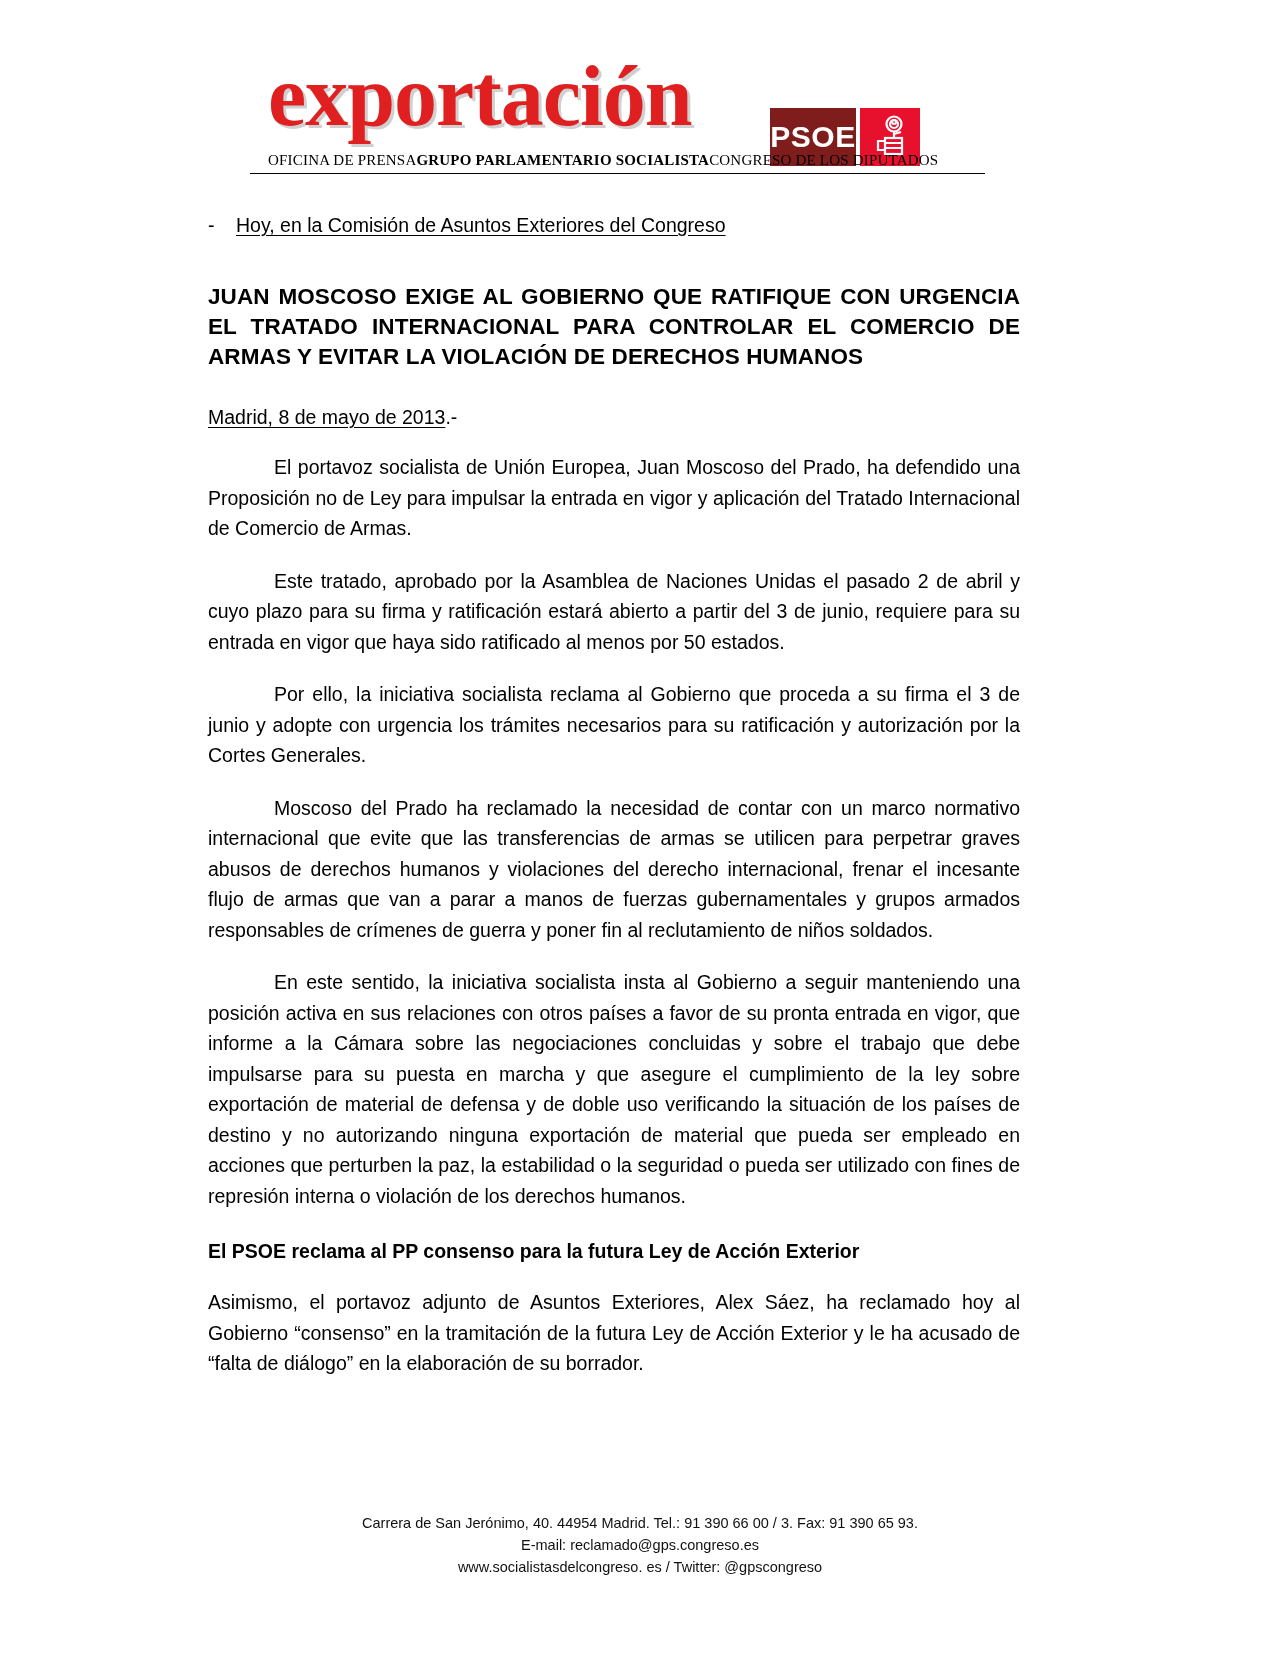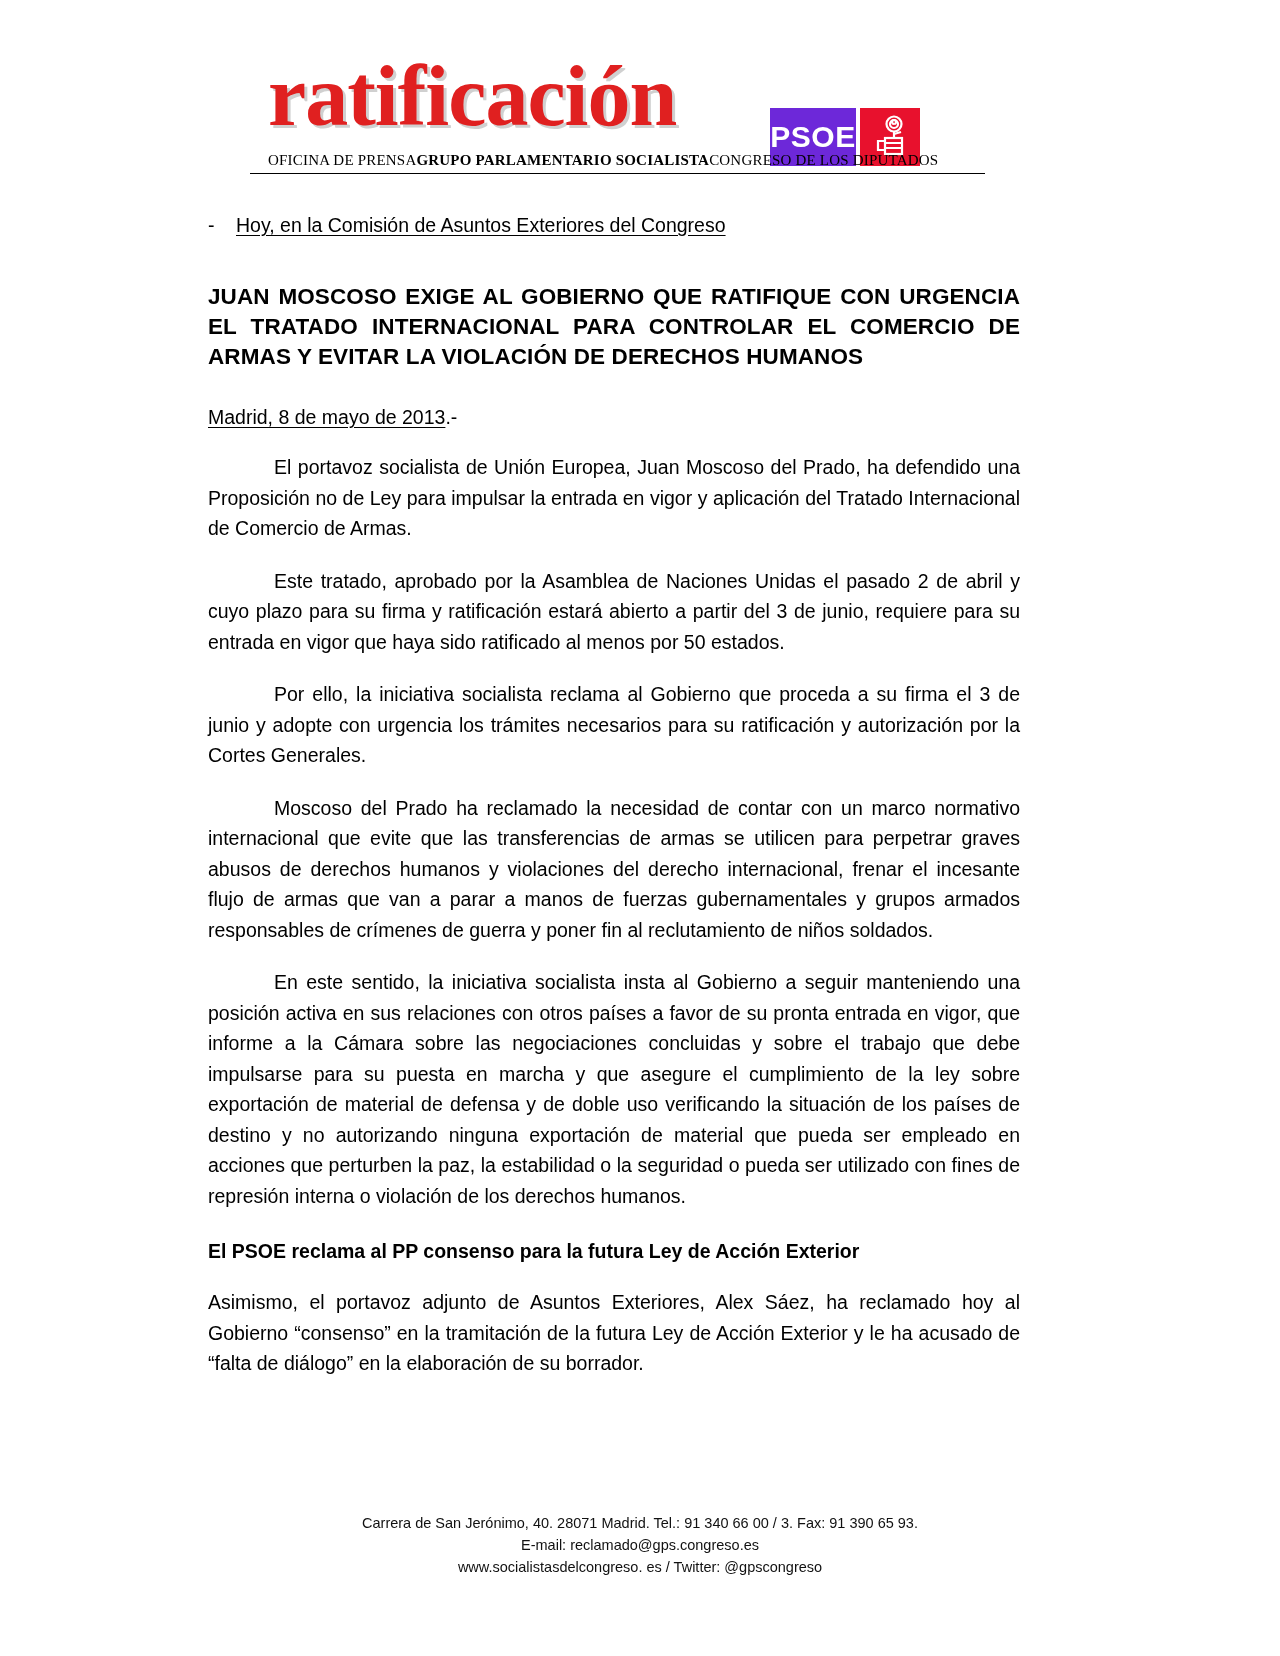--- a/index.html
+++ b/index.html
@@ -54,21 +54,21 @@
     left: 770px;
     top: 60px;
     width: 158px;
     height: 58px;
     display: flex;
     gap: 4px;
   }
   .psoe-box-text {
     width: 86px;
     height: 58px;
-    background: #6d28d9;
+    background: #7f1d1d;
     color: #ffffff;
     font-family: "Liberation Sans", sans-serif;
     font-weight: bold;
     font-size: 30px;
     letter-spacing: 0.5px;
     display: flex;
     align-items: center;
     justify-content: center;
   }
   .psoe-box-rose {
@@ -191,21 +191,21 @@
   .footer div { white-space: nowrap; }
 </style>
 </head>
 <body>
 
 <div class="page">
 
   <div class="header">
 
     <div class="logo-info">
-      <div class="word">ratificación</div>
+      <div class="word">exportación</div>
     </div>
 
     <div class="psoe-logo">
       <div class="psoe-box-text">PSOE</div>
       <div class="psoe-box-rose">
         <svg width="40" height="46" viewBox="0 0 40 46" aria-hidden="true">
           <g fill="none" stroke="#ffffff" stroke-width="2.2">
 
             <circle cx="24" cy="10" r="7.5"></circle>
             <circle cx="24" cy="10" r="4"></circle>
@@ -250,18 +250,18 @@
     <p class="body-par">Por ello, la iniciativa socialista reclama al Gobierno que proceda a su firma el 3 de junio y adopte con urgencia los trámites necesarios para su ratificación y autorización por la Cortes Generales.</p>
     <p class="body-par">Moscoso del Prado ha reclamado la necesidad de contar con un marco normativo internacional que evite que las transferencias de armas se utilicen para perpetrar graves abusos de derechos humanos y violaciones del derecho internacional, frenar el incesante flujo de armas que van a parar a manos de fuerzas gubernamentales y grupos armados responsables de crímenes de guerra y poner fin al reclutamiento de niños soldados.</p>
     <p class="body-par">En este sentido, la iniciativa socialista insta al Gobierno a seguir manteniendo una posición activa en sus relaciones con otros países a favor de su pronta entrada en vigor, que informe a la Cámara sobre las negociaciones concluidas y sobre el trabajo que debe impulsarse para su puesta en marcha y que asegure el cumplimiento de la ley sobre exportación de material de defensa y de doble uso verificando la situación de los países de destino y no autorizando ninguna exportación de material que pueda ser empleado en acciones que perturben la paz, la estabilidad o la seguridad o pueda ser utilizado con fines de represión interna o violación de los derechos humanos.</p>
 
     <h2 class="subhead">El PSOE reclama al PP consenso para la futura Ley de Acción Exterior</h2>
 
     <p class="body-par no-indent">Asimismo, el portavoz adjunto de Asuntos Exteriores, Alex Sáez, ha reclamado hoy al Gobierno “consenso” en la tramitación de la futura Ley de Acción Exterior y le ha acusado de “falta de diálogo” en la elaboración de su borrador.</p>
   </div>
 
   <div class="footer">
-    <div>Carrera de San Jerónimo, 40. 28071 Madrid. Tel.: 91 340 66 00 / 3. Fax: 91 390 65 93.</div>
+    <div>Carrera de San Jerónimo, 40. 44954 Madrid. Tel.: 91 390 66 00 / 3. Fax: 91 390 65 93.</div>
     <div>E-mail: reclamado@gps.congreso.es</div>
     <div>www.socialistasdelcongreso. es / Twitter: @gpscongreso</div>
   </div>
 
 </div>
 
 </body></html>

